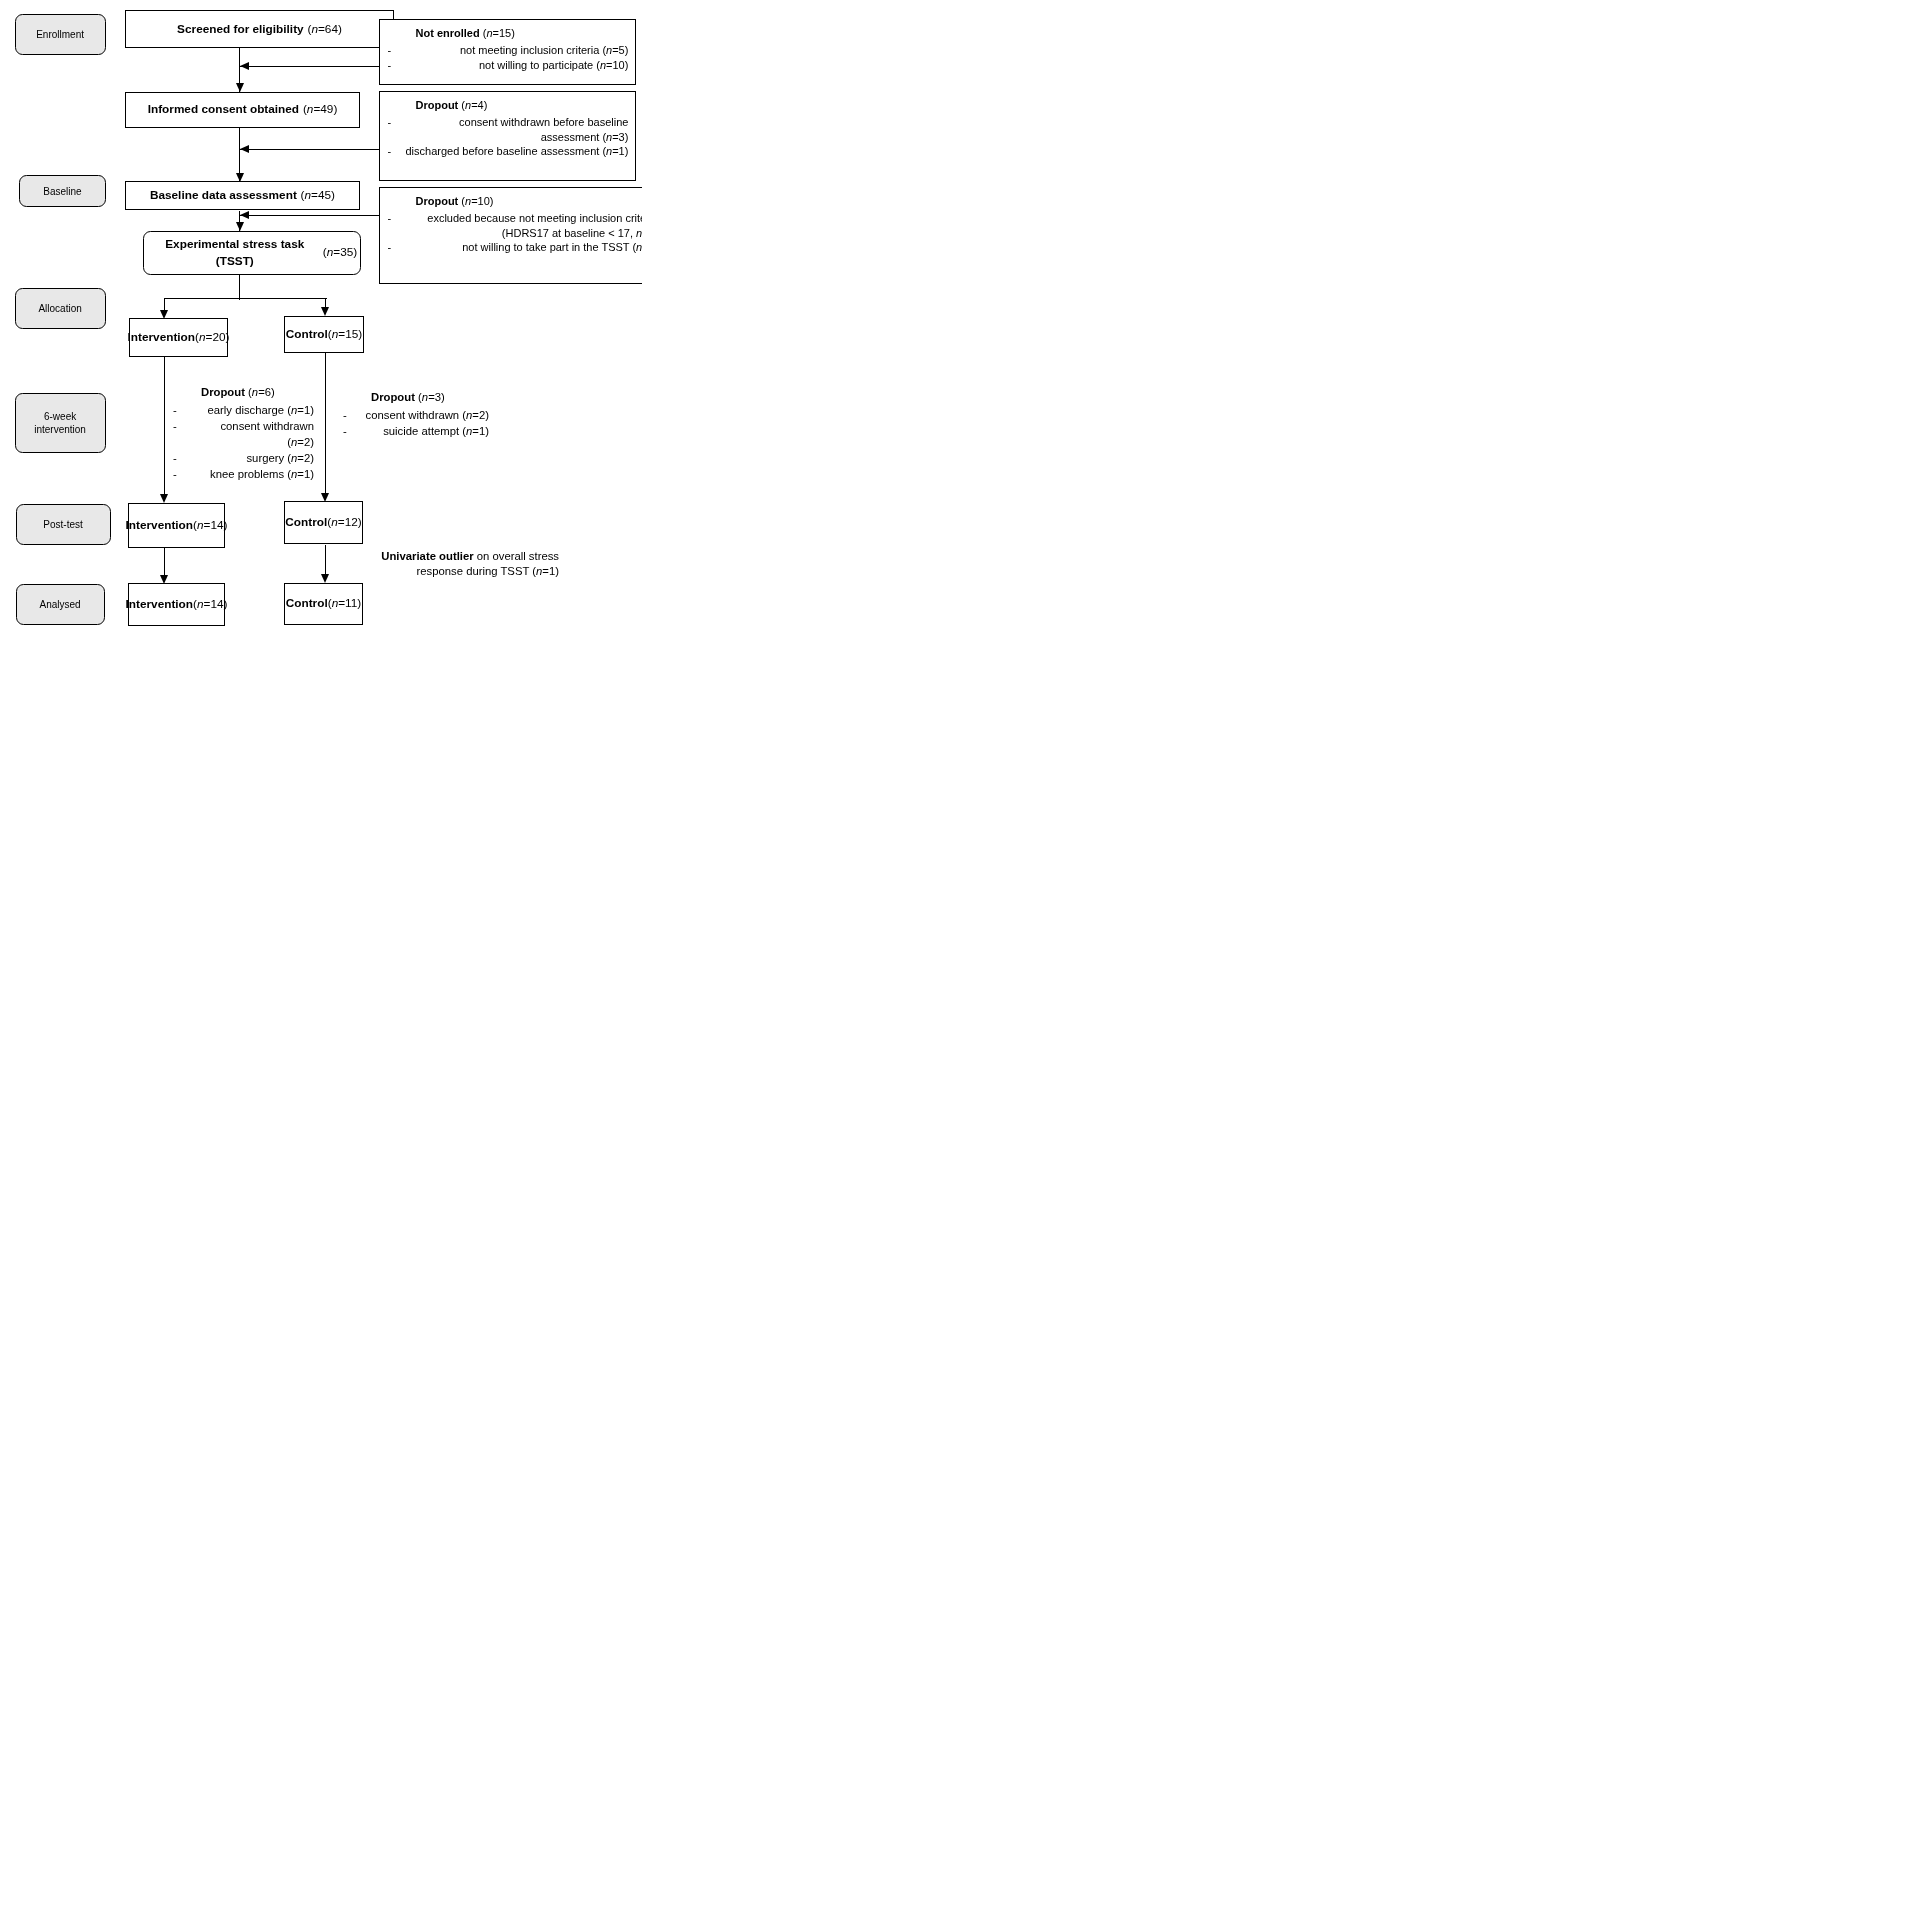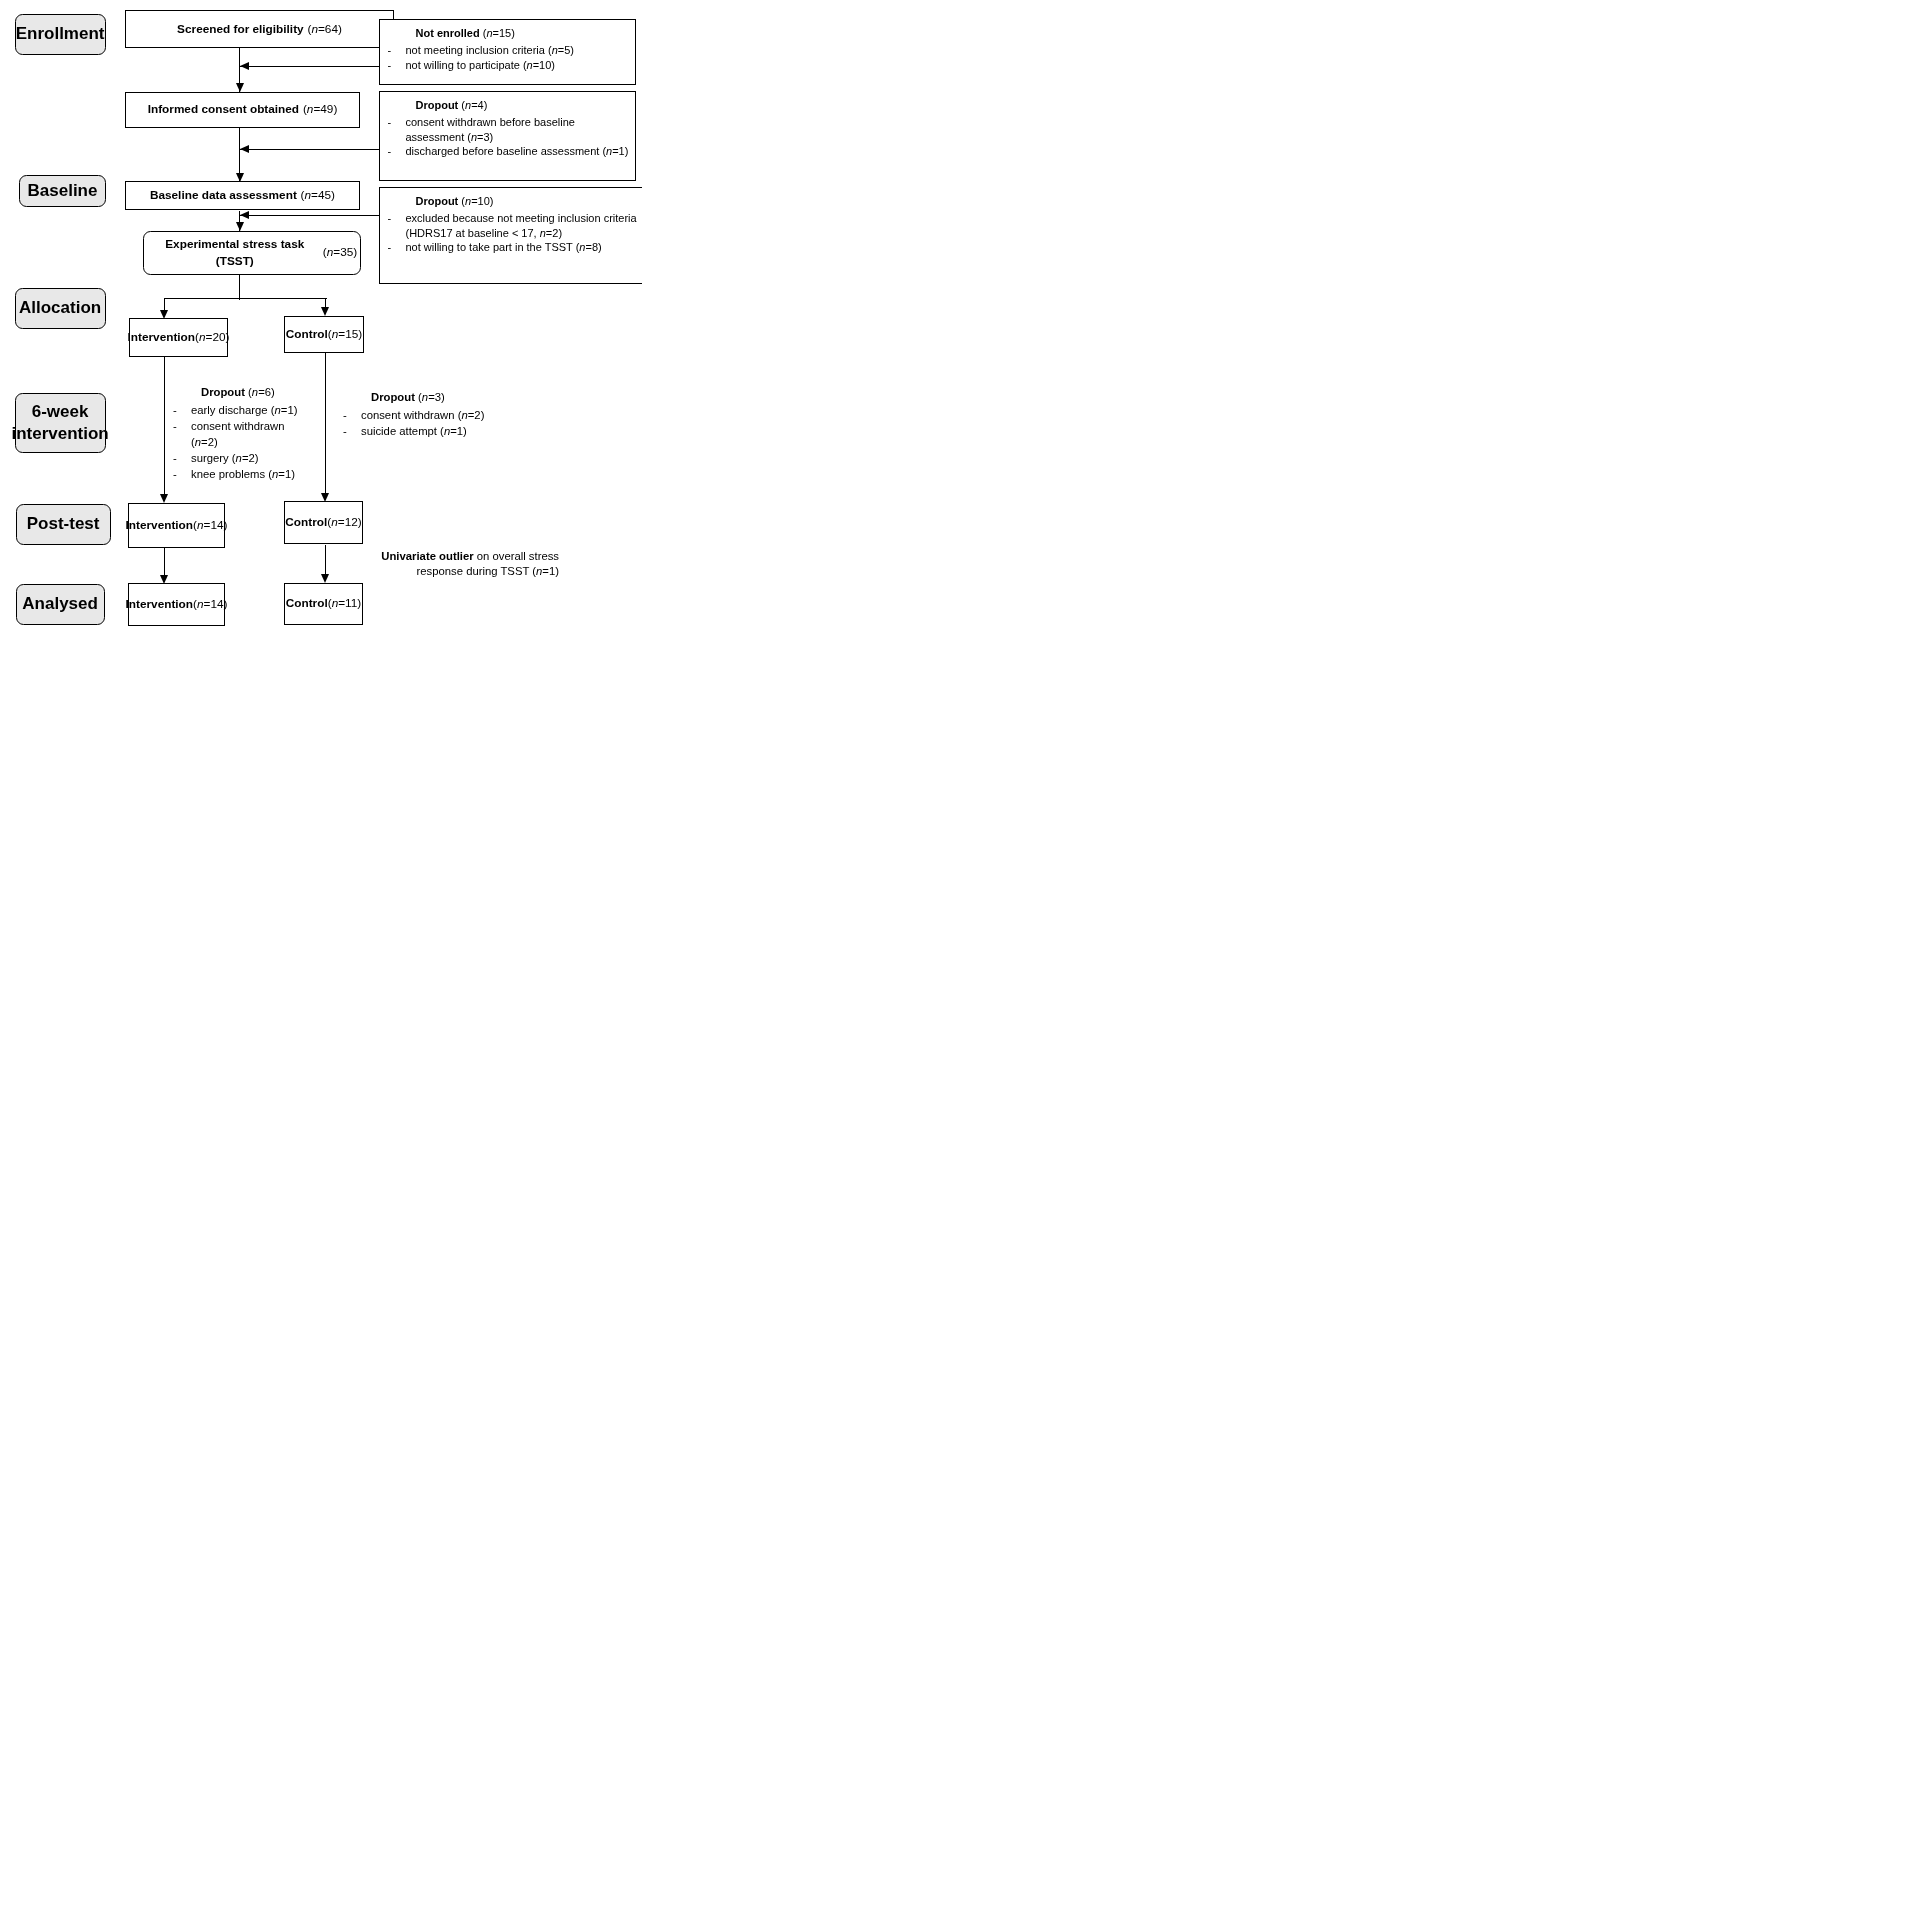--- a/index.html
+++ b/index.html
@@ -5,41 +5,41 @@
   html,body{margin:0;padding:0;background:#ffffff;}
   .canvas{
     position:relative;width:642px;height:637px;background:#ffffff;
     font-family:"Liberation Sans","DejaVu Sans",sans-serif;color:#000;
     overflow:hidden;
   }
   
   .stage{
     position:absolute;background:#e8e8e8;border:1.9px solid #000;border-radius:7.5px;
     display:flex;align-items:center;justify-content:center;text-align:center;
-    font-weight:bold;font-size:17px;line-height:1.3;box-sizing:border-box;padding:1.9px 3.8px;
+    font-weight:normal;font-size:10px;line-height:1.3;box-sizing:border-box;padding:1.9px 3.8px;
   }
   
   .box{
     position:absolute;background:#fff;border:1.4px solid #000;box-sizing:border-box;
     display:flex;flex-direction:row;align-items:center;justify-content:center;
     text-align:center;font-size:11.8px;line-height:1.45;padding:0.9px 2.8px;
   }
   .box .bld{font-weight:bold;}
   .box.round{border-radius:7.5px;border-width:1.9px;}
   .oneline{flex-direction:row;gap:3.8px;flex-wrap:nowrap;white-space:nowrap;}
   
   .sidebox{
     position:absolute;background:#fff;border:1.4px solid #000;box-sizing:border-box;
     font-size:11px;line-height:1.3;padding:5.7px 6.6px 3.8px 7.5px;
   }
   .ntitle{margin-bottom:3.3px;margin-left:28px;}
   .ntitle .bld{font-weight:bold;}
   .item{display:flex;align-items:flex-start;}
   .dash{width:18px;flex:0 0 18px;}
-  .itext{flex:1 1 auto;}
+  .itext{flex:1 1 auto;text-align:right;}
   
   .freelist{position:absolute;font-size:11.3px;line-height:1.42;}
   .freelist .ntitle{margin-bottom:1.9px;}
   
   .note{position:absolute;font-size:11.3px;line-height:1.35;text-align:right;}
   .note .bld{font-weight:bold;}
   
   .vline{position:absolute;width:1.4px;background:#000;}
   .hline{position:absolute;height:1.4px;background:#000;}
   .arr-d{position:absolute;width:0;height:0;border-left:4.7px solid transparent;

